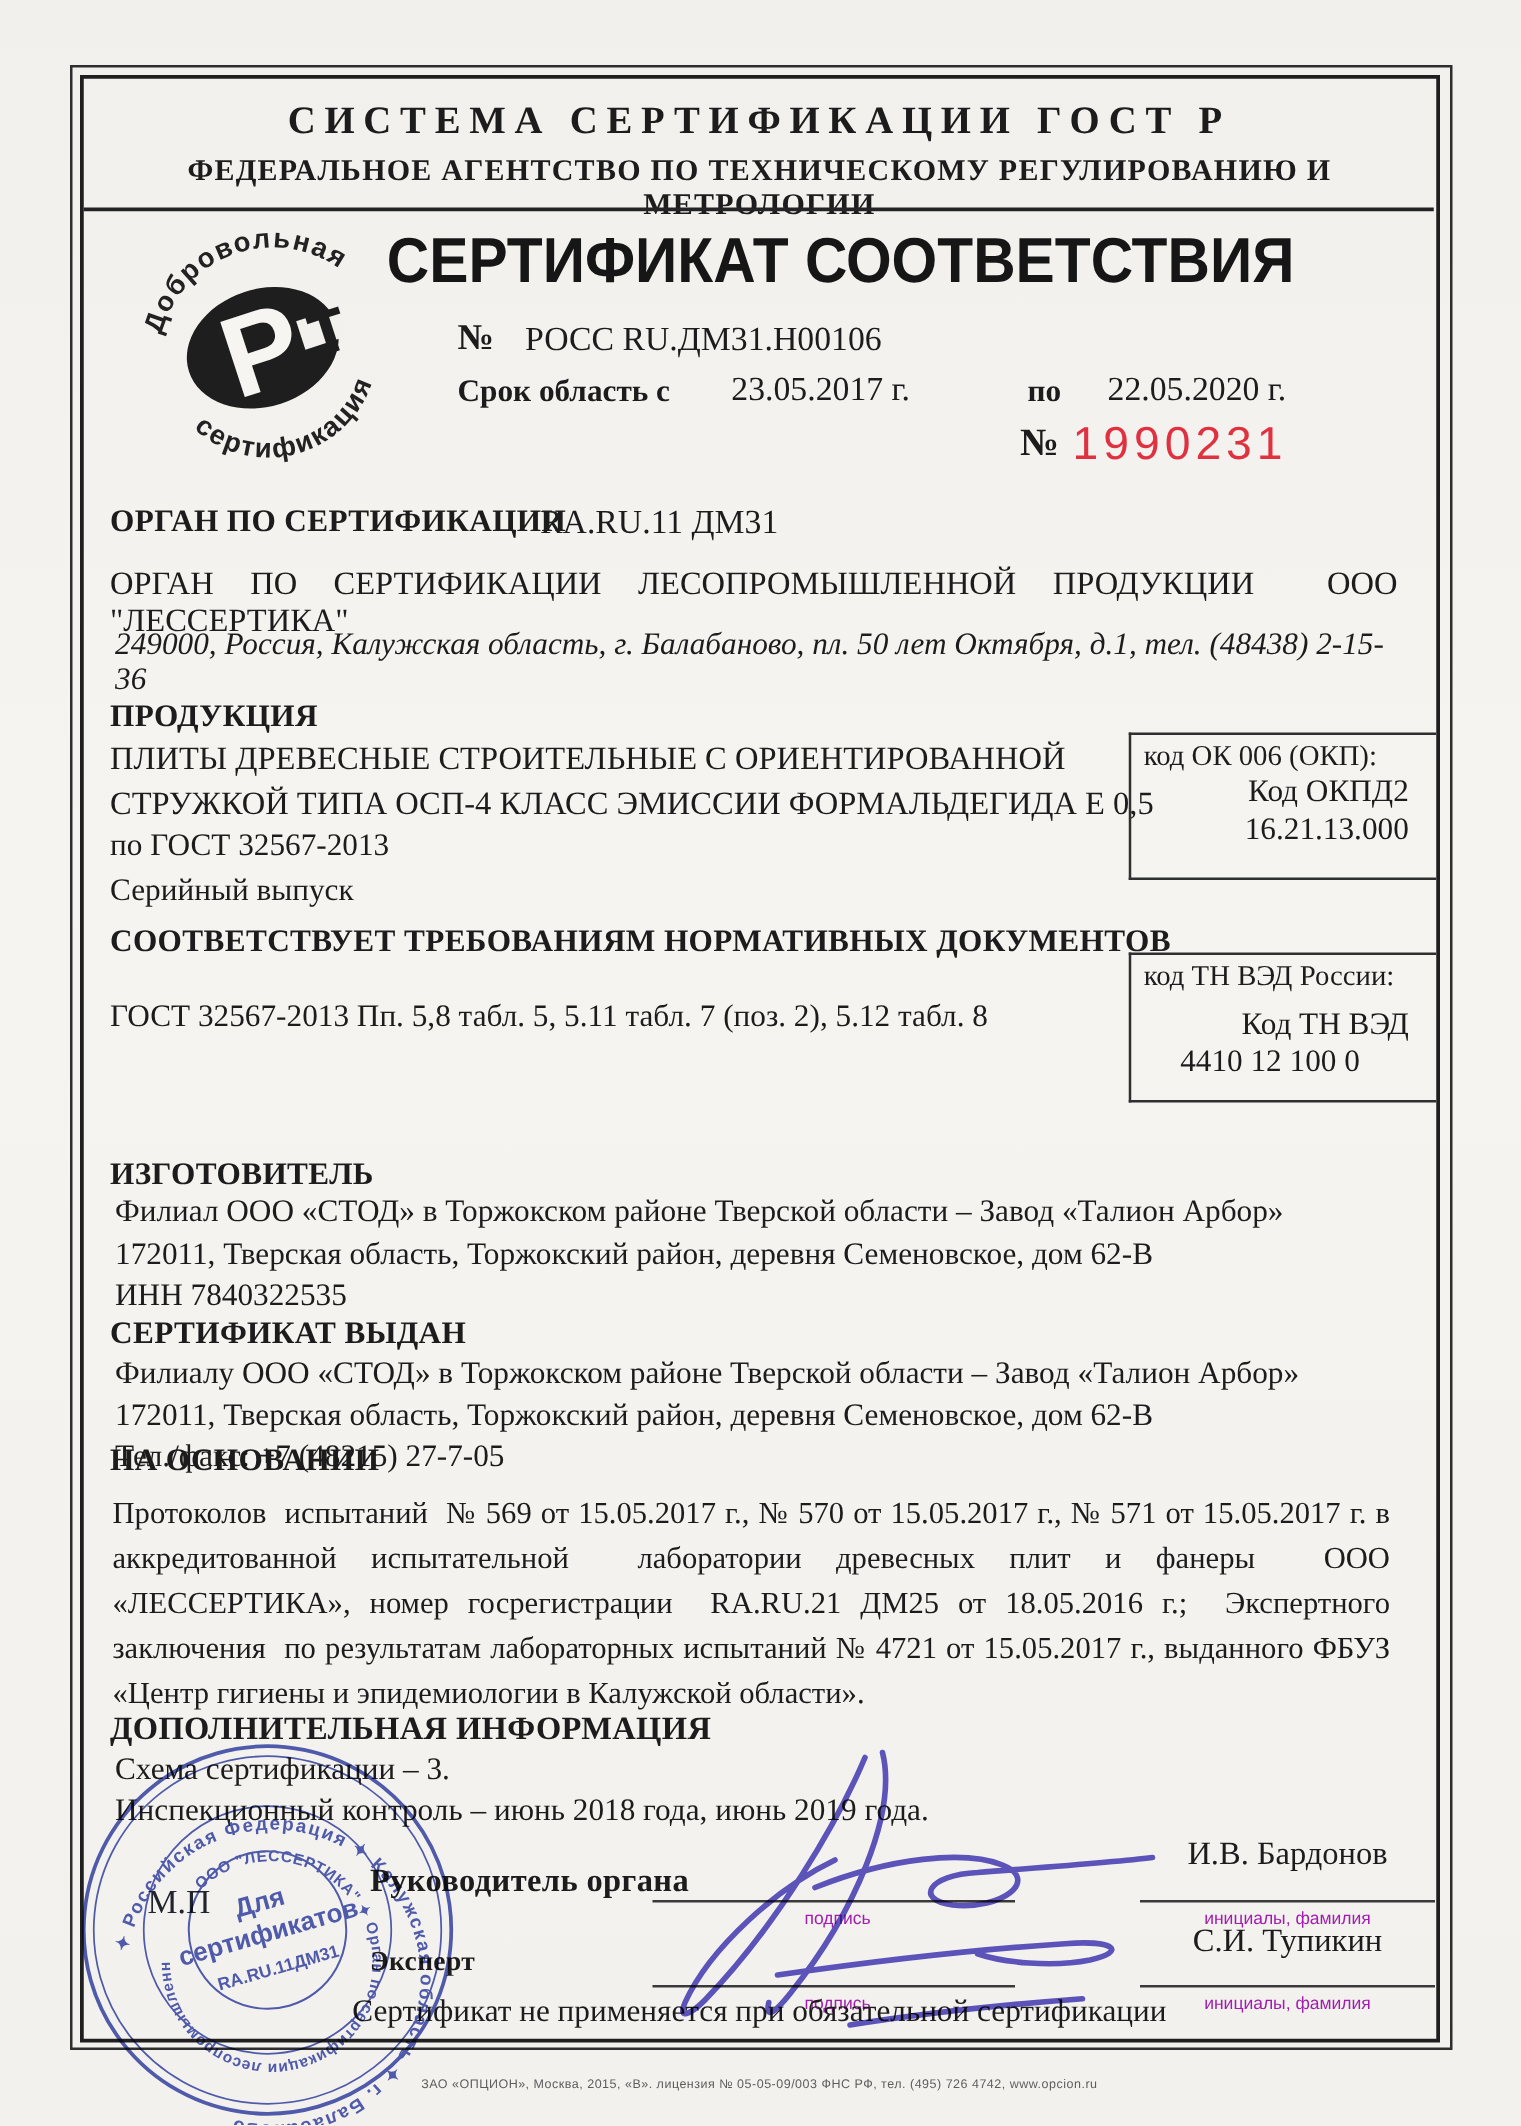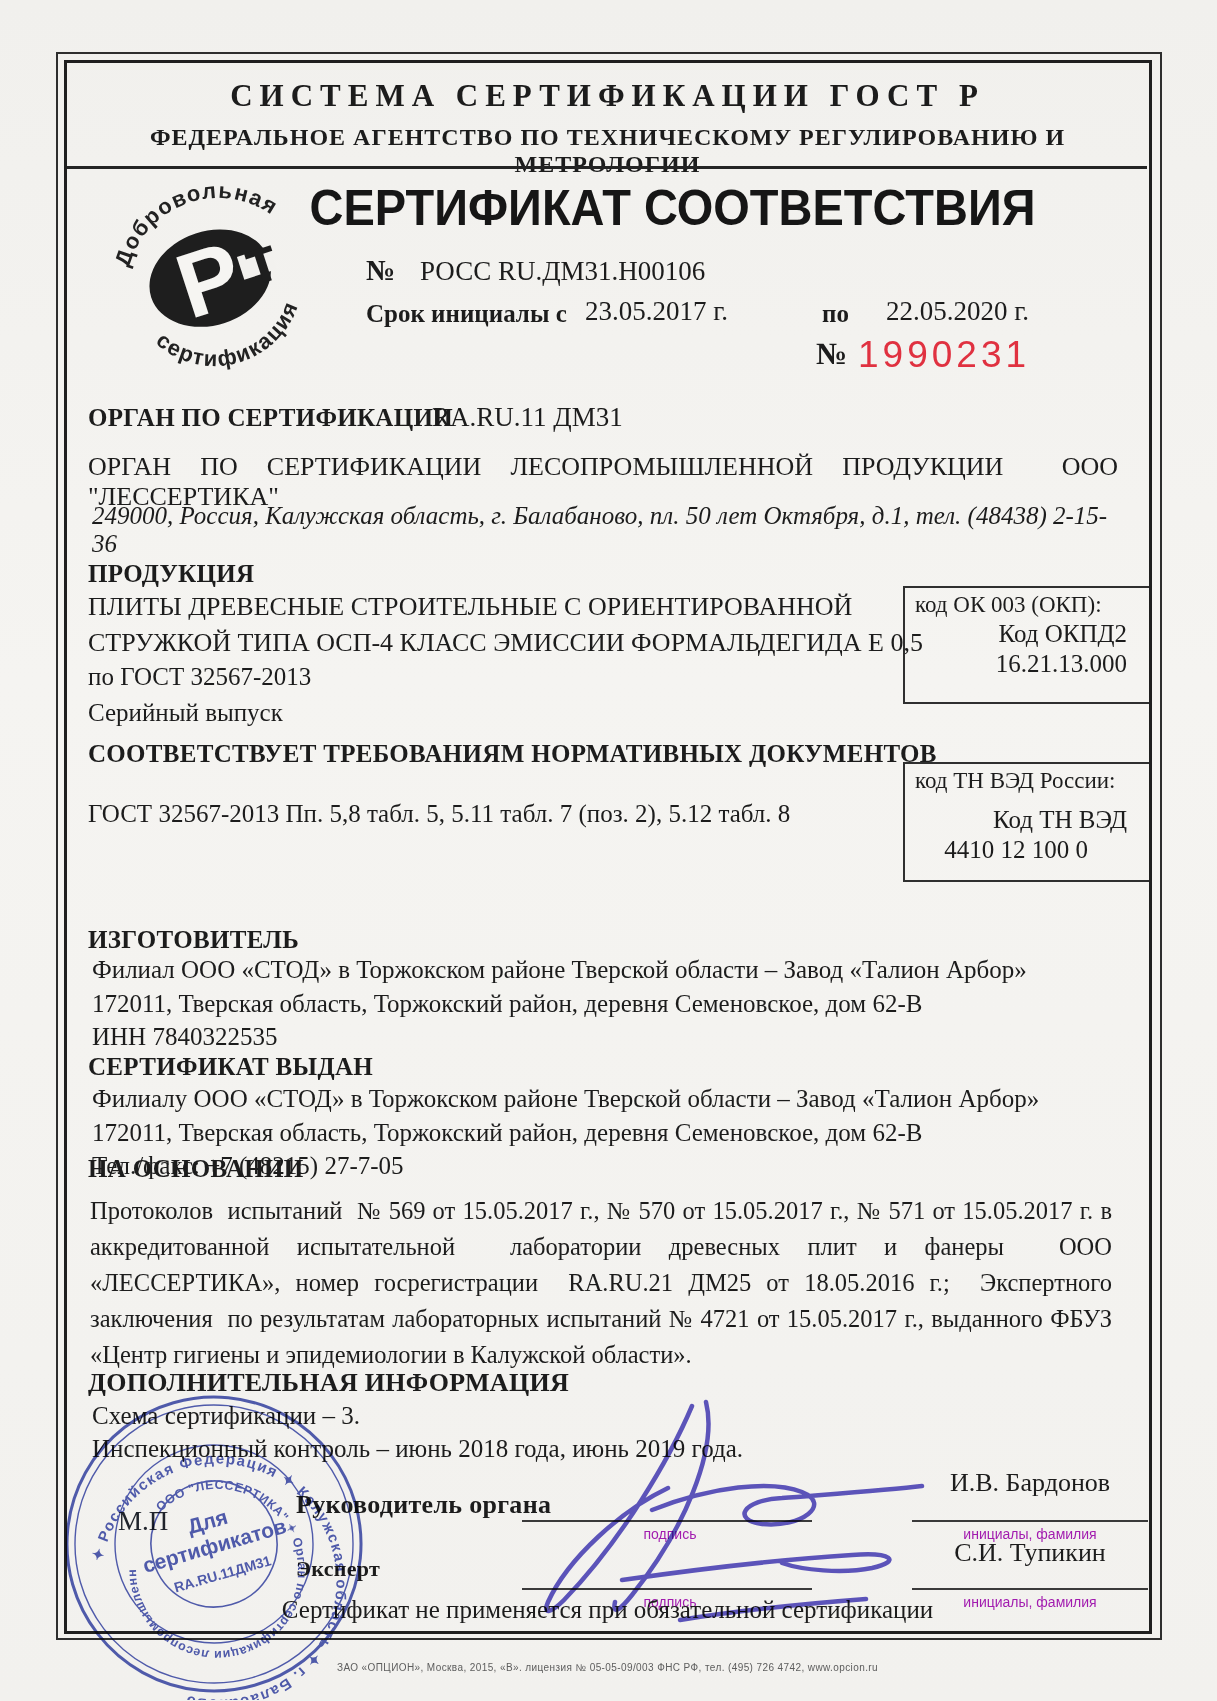--- a/index.html
+++ b/index.html
@@ -59,41 +59,41 @@
     <text x="82" y="138" font-family="Liberation Sans,sans-serif" font-size="92" font-weight="bold" fill="#f6f5f2">Р</text>
     <text x="152" y="126" font-family="Liberation Sans,sans-serif" font-size="64" font-weight="bold" fill="#1e1e1e">т</text>
   </g>
 </svg>
 
 <div class="abs doc-title">СЕРТИФИКАТ СООТВЕТСТВИЯ</div>
 
 <span class="abs serif b" style="left:366px;top:254px;font-size:29px;">№</span>
 <span class="abs serif" style="left:420px;top:256px;font-size:27px;">РОСС RU.ДМ31.Н00106</span>
 
-<span class="abs serif b" style="left:366px;top:300px;font-size:25px;">Срок инициалы  с</span>
+<span class="abs serif b" style="left:366px;top:300px;font-size:25px;">Срок область  с</span>
 <span class="abs serif" style="left:585px;top:296px;font-size:27px;">23.05.2017 г.</span>
 <span class="abs serif b" style="left:822px;top:300px;font-size:25px;">по</span>
 <span class="abs serif" style="left:886px;top:296px;font-size:27px;">22.05.2020 г.</span>
 
 <span class="abs serif b" style="left:816px;top:336px;font-size:31px;">№</span>
 <span class="abs rednum" style="left:858px;top:334px;">1990231</span>
 
 <span class="abs lbl" style="left:88px;top:404px;">ОРГАН ПО СЕРТИФИКАЦИИ</span>
 <span class="abs txt" style="left:432px;top:402px;font-size:27px;">RA.RU.11 ДМ31</span>
 <div class="abs txt justify" style="left:88px;top:452px;width:1030px;font-size:26px;">ОРГАН ПО СЕРТИФИКАЦИИ ЛЕСОПРОМЫШЛЕННОЙ ПРОДУКЦИИ  ООО "ЛЕССЕРТИКА"</div>
 <div class="abs txt" style="left:92px;top:502px;width:1030px;font-size:25px;font-style:italic;">249000, Россия, Калужская область, г. Балабаново, пл. 50 лет Октября, д.1, тел. (48438) 2-15-36</div>
 
 <span class="abs lbl" style="left:88px;top:560px;">ПРОДУКЦИЯ</span>
 <span class="abs txt" style="left:88px;top:592px;font-size:26px;">ПЛИТЫ ДРЕВЕСНЫЕ СТРОИТЕЛЬНЫЕ С ОРИЕНТИРОВАННОЙ</span>
 <span class="abs txt" style="left:88px;top:628px;font-size:26px;">СТРУЖКОЙ ТИПА ОСП-4 КЛАСС ЭМИССИИ ФОРМАЛЬДЕГИДА Е 0,5</span>
 <span class="abs txt" style="left:88px;top:663px;font-size:25px;">по ГОСТ 32567-2013</span>
 <span class="abs txt" style="left:88px;top:699px;font-size:25px;">Серийный  выпуск</span>
 
 <div class="abs small-box" style="left:903px;top:586px;width:244px;height:114px;">
-  <div style="font-size:23px;padding:4px 0 0 10px;">код ОК 003 (ОКП):</div>
+  <div style="font-size:23px;padding:4px 0 0 10px;">код ОК 006 (ОКП):</div>
   <div style="font-size:25px;text-align:right;padding:2px 22px 0 0;">Код ОКПД2</div>
   <div style="font-size:25px;text-align:right;padding:2px 22px 0 0;">16.21.13.000</div>
 </div>
 
 <span class="abs lbl" style="left:88px;top:740px;">СООТВЕТСТВУЕТ ТРЕБОВАНИЯМ НОРМАТИВНЫХ ДОКУМЕНТОВ</span>
 <span class="abs txt" style="left:88px;top:800px;font-size:25px;">ГОСТ 32567-2013 Пп. 5,8 табл. 5, 5.11 табл. 7 (поз. 2), 5.12 табл. 8</span>
 
 <div class="abs small-box" style="left:903px;top:762px;width:244px;height:116px;">
   <div style="font-size:23px;padding:4px 0 0 10px;">код ТН ВЭД России:</div>
   <div style="font-size:25px;text-align:right;padding:12px 22px 0 0;">Код ТН ВЭД</div>

